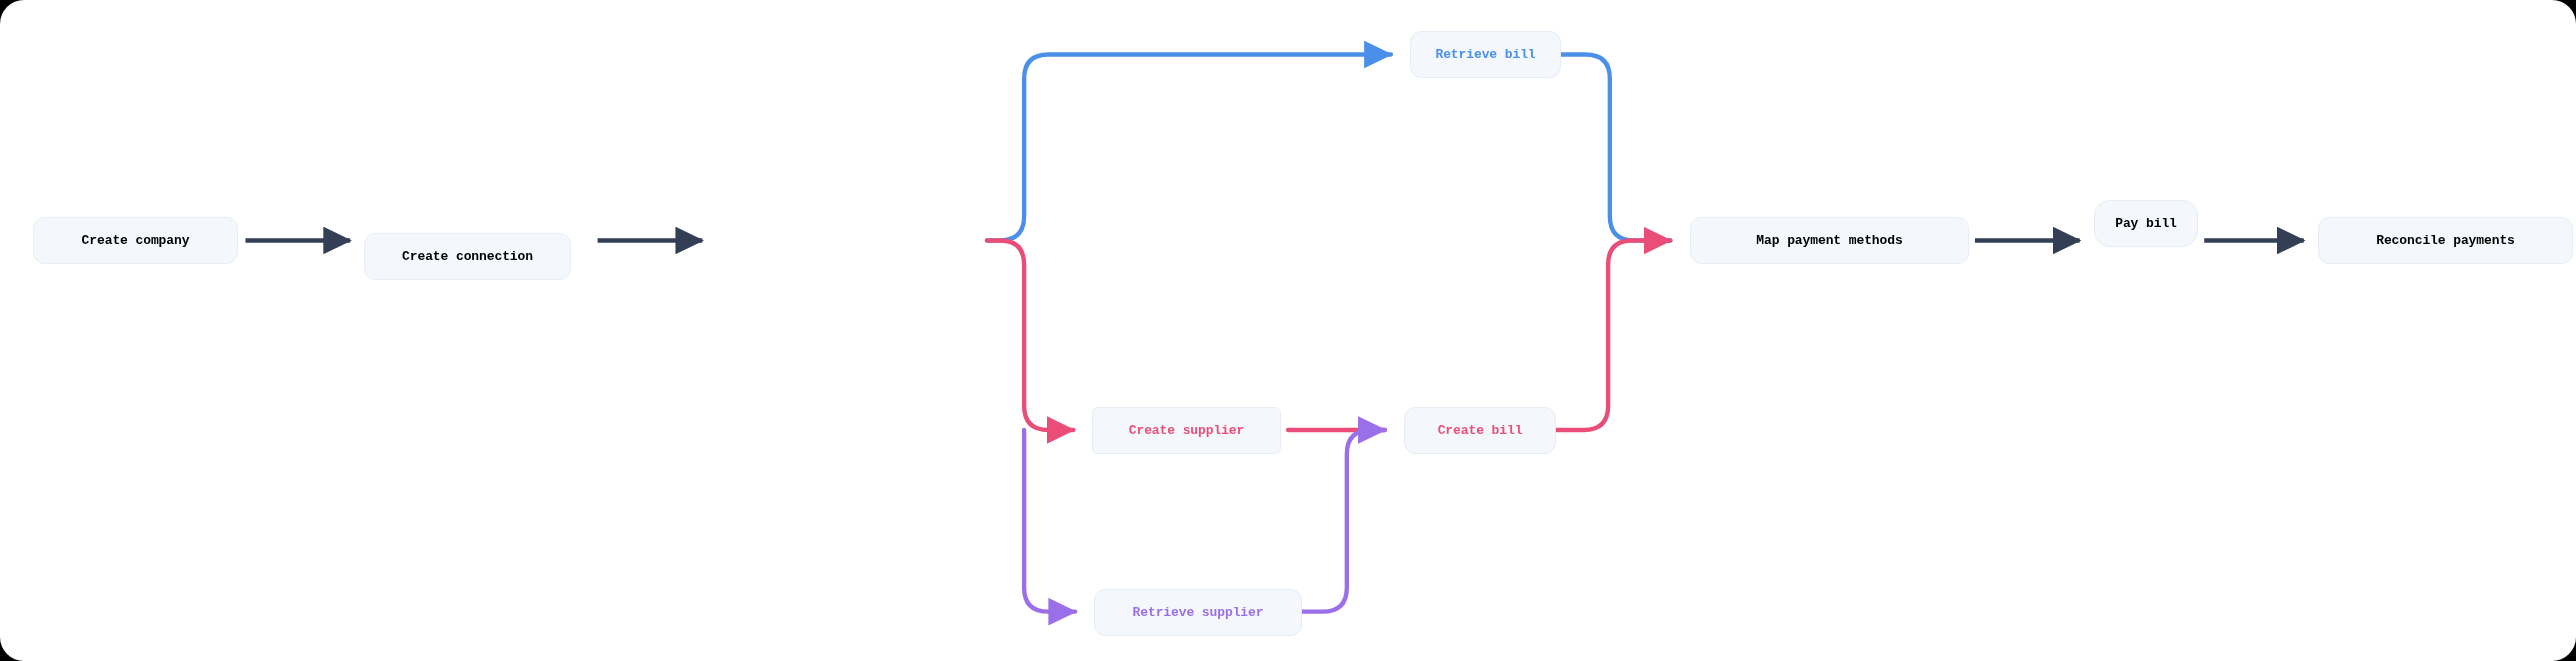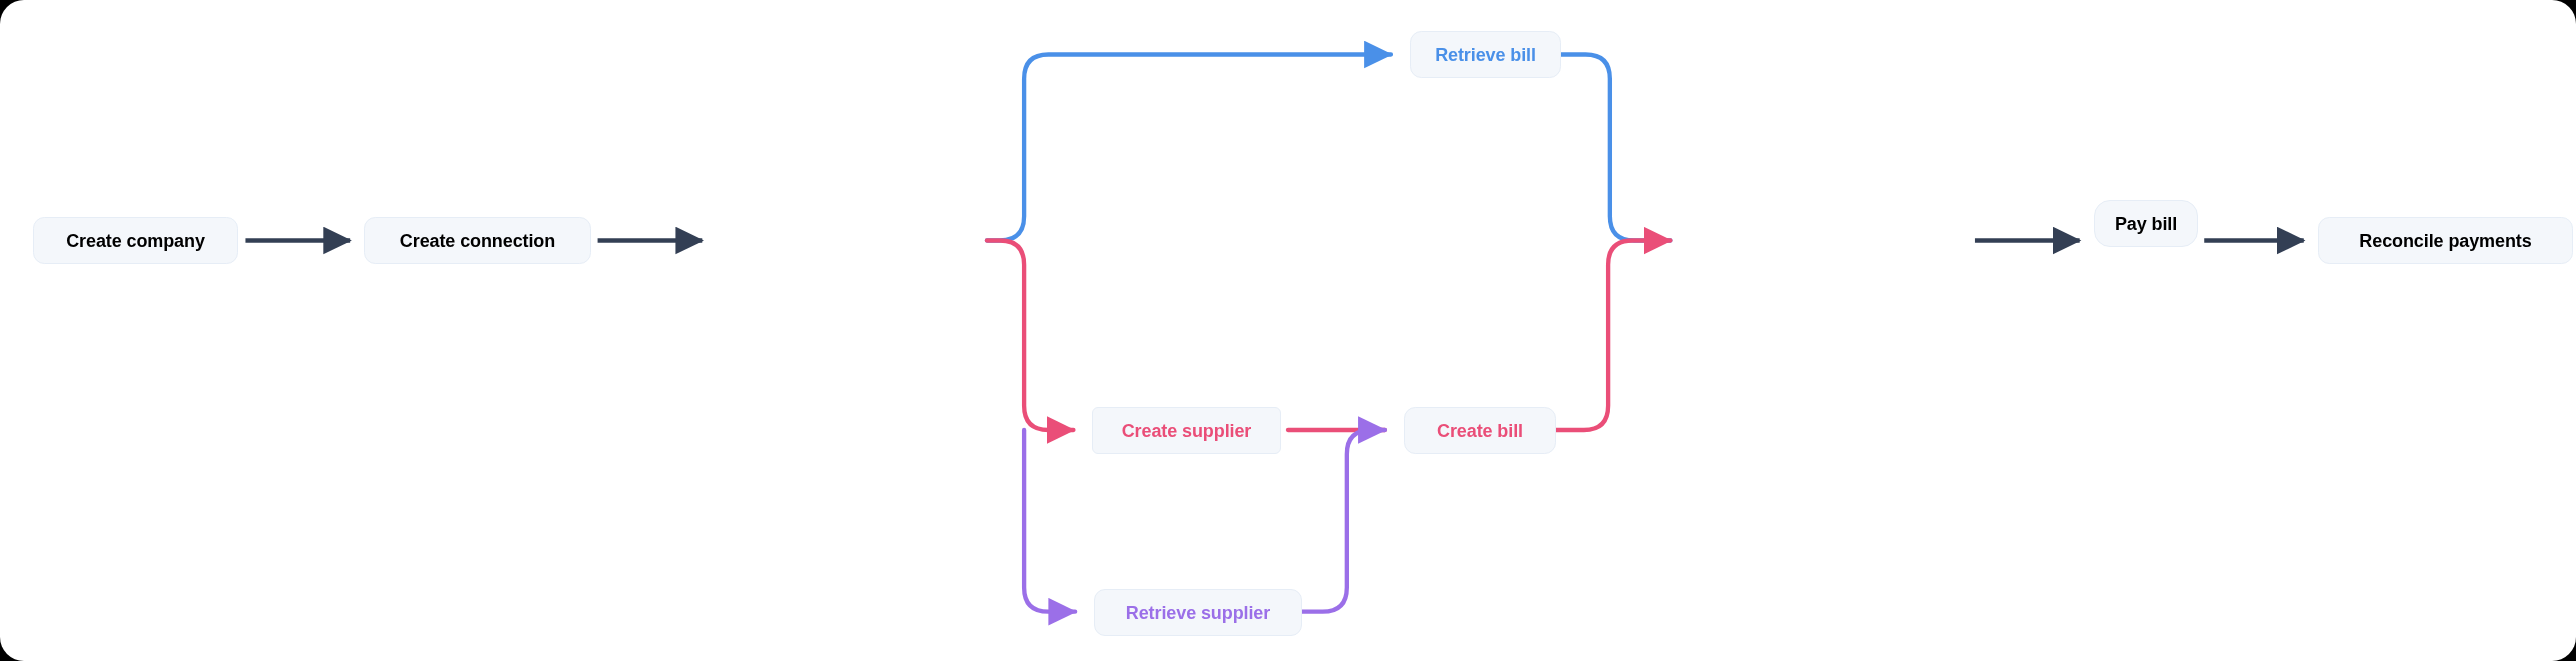--- a/index.html
+++ b/index.html
@@ -31,22 +31,22 @@
     align-items: center;
     justify-content: center;
     height: 47px;
     background: #f4f7fb;
     border: 0.9px solid #e6edf6;
     border-radius: 11.3px;
     padding: 0 14.7px;
     white-space: nowrap;
   }
   .node .node-label {
-    font-family: Liberation Sans, sans-serif;
-    font-size: 18px;
+    font-family: Liberation Mono, monospace;
+    font-size: 13px;
     font-weight: 700;
     letter-spacing: -0.1px;
     line-height: 1;
   }
   .node.dark  .node-label { color: #000000; }
   .node.blue  .node-label { color: #4a90e8; }
   .node.pink  .node-label { color: #ea4e78; }
   .node.purple .node-label { color: #9b6fe8; }
 </style>
 </head>
@@ -90,41 +90,44 @@
 
     <path d="M 2282 278 L 2403 278" fill="none" stroke="#333f54" stroke-width="5" marker-end="url(#ah-dark)"></path>
 
     <path d="M 2547 278 L 2662 278" fill="none" stroke="#333f54" stroke-width="5" marker-end="url(#ah-dark)"></path>
   </svg>
 
   <div class="node dark" style="left:33px; top:217px; width:205px;">
     <span class="node-label">Create company</span>
   </div>
 
-  <div class="node dark" style="left:364px; top:217px; width:227px;">
+  <div class="node dark" style="left:364px; top:233px; width:207px;">
     <span class="node-label">Create connection</span>
   </div>
 
 
   <div class="node blue" style="left:1410px; top:31px; width:151px;">
     <span class="node-label">Retrieve bill</span>
   </div>
 
   <div class="node pink" style="left:1092px; top:407px; width:189px;border-radius:6px;">
     <span class="node-label">Create supplier</span>
   </div>
 
   <div class="node pink" style="left:1404px; top:407px; width:152px;">
     <span class="node-label">Create bill</span>
   </div>
 
   <div class="node purple" style="left:1094px; top:589px; width:208px;border-radius:11px;">
     <span class="node-label">Retrieve supplier</span>
   </div>
 
+  <div class="node dark" style="left:1690px; top:217px; width:279px;">
+    <span class="node-label">Map payment methods</span>
+  </div>
 
   <div class="node dark" style="left:2094px; top:200px; width:104px;border-radius:16px;">
     <span class="node-label">Pay bill</span>
   </div>
 
   <div class="node dark" style="left:2318px; top:217px; width:255px;">
     <span class="node-label">Reconcile payments</span>
   </div>
 
 </div>

